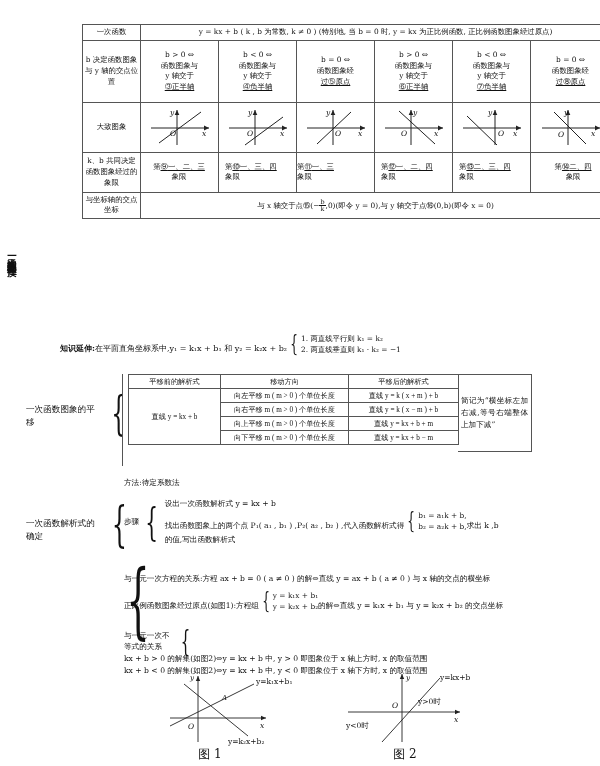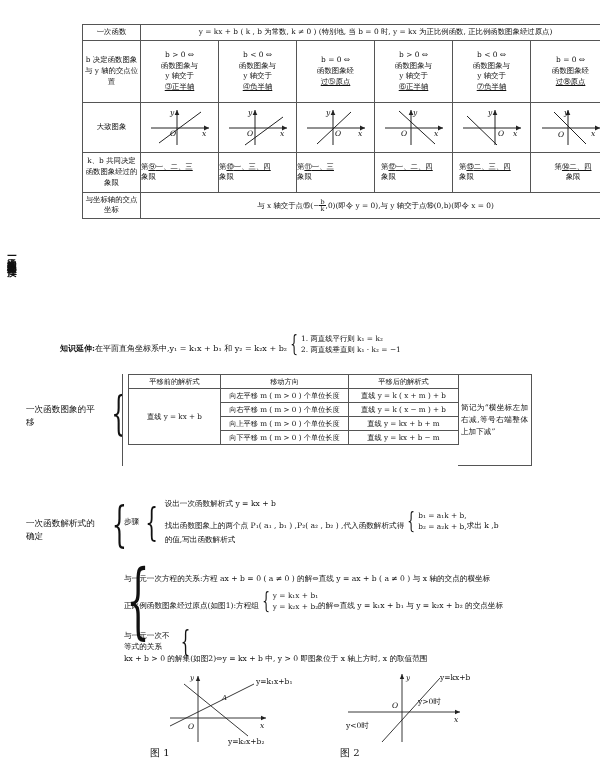--- a/index.html
+++ b/index.html
@@ -66,33 +66,33 @@
   #ext .lbl{display:inline-block;font-weight:600;}
   .bracewrap{display:inline-flex;align-items:center;}
   .bracewrap .bch{font-size:22px;line-height:12px;transform:scaleX(.55);display:inline-block;}
   .bracewrap .items{display:inline-block;line-height:1.5;font-size:7.4px;text-align:left;}
 
   
   .ttbl{
     position:absolute;left:128px;top:374px;width:330px;
     border-collapse:collapse;table-layout:fixed;
   }
-  .ttbl td{border:0.6px solid #555;text-align:center;font-size:7.2px;padding:1.5px 2px;line-height:1.4;}
+  .ttbl td{border:0.6px solid #555;text-align:center;font-size:7.2px;padding:1.5px 2px;line-height:1.4;font-family:Liberation Serif, serif;}
   .noteBox{
-    position:absolute;left:458px;top:374px;width:74px;height:92px;
+    position:absolute;left:458px;top:374px;width:74px;height:78px;
     border:0.6px solid #555;border-left:none;
     font-size:7.6px;line-height:1.62;text-align:justify;
     padding:12px 3px;box-sizing:border-box;
     display:flex;align-items:center;
   }
   .outerline{position:absolute;left:122px;top:374px;height:92px;border-left:0.6px solid #555;}
 
   
   .figwrap{position:absolute;}
-  .figcap{text-align:left;font-size:10px;margin-top:-2px;}
+  .figcap{text-align:center;font-size:12px;margin-top:-2px;}
 
   .small{font-size:6.4px;}
 </style>
 </head>
 <body>
 
 <div class="page">
 
   <div class="vlabel">一次函数的图象及性质</div>
 
@@ -223,24 +223,24 @@
         <line x1="20" y1="6" x2="52" y2="38" stroke="#222" stroke-width="1"></line>
         <text x="30" y="9" font-size="7.5" font-style="italic" fill="#111">y</text>
         <text x="57" y="30" font-size="7.5" font-style="italic" fill="#111">x</text>
         <text x="24" y="31" font-size="7.5" font-style="italic" fill="#111">O</text>
       </svg>
           </td>
     </tr>
 
     <tr style="height:40px">
       <td class="rowhead">k、b 共同决定函数图象经过的象限</td>
-      <td style="text-align:left;padding-left:0">
+      <td style="text-align:center;padding-left:0">
         <span>第</span><span class="u"><span>⑨</span><span>一、二、三</span></span><br><span>象限</span>
       </td>
-      <td style="text-align:left;padding-left:0">
+      <td style="text-align:left;padding-left:6px">
         <span>第</span><span class="u"><span>⑩</span><span>一、三、四</span></span><br><span>象限</span>
       </td>
       <td style="text-align:left;padding-left:0">
         <span>第</span><span class="u"><span>⑪</span><span>一、三</span></span><br><span>象限</span>
       </td>
       <td style="text-align:left;padding-left:6px">
         <span>第</span><span class="u"><span>⑫</span><span>一、二、四</span></span><br><span>象限</span>
       </td>
       <td style="text-align:left;padding-left:6px">
         <span>第</span><span class="u"><span>⑬</span><span>二、三、四</span></span><br><span>象限</span>
@@ -299,20 +299,21 @@
       <td>直线 y = kx + b − m</td>
     </tr>
   </tbody>
     </table>
   <div class="outerline"></div>
   <div class="noteBox">简记为“横坐标左加右减,等号右端整体上加下减”</div>
 
   <div class="seclabel" style="left:26px;top:517px">一次函数解析式的确定</div>
   <div class="brace" style="left:104px;top:500px;font-size:48px;line-height:48px;transform:scaleX(.5)">{</div>
 
+  <div class="sec" style="left:124px;top:477px;width:460px">方法:待定系数法</div>
 
   <div class="sec" style="left:124px;top:497px;width:462px">
     <span style="display:inline-block;vertical-align:middle;font-weight:400">步骤</span><span style="display:inline-block;vertical-align:middle;font-size:40px;line-height:36px;transform:scaleX(.5)">{</span><span style="display:inline-block;vertical-align:middle;line-height:1.75;width:418px">
       <span>设出一次函数解析式 y = kx + b</span><br>
       <span>找出函数图象上的两个点 P₁( a₁ , b₁ ) ,P₂( a₂ , b₂ ) ,代入函数解析式得</span><span class="bracewrap">
           <span class="bch">{</span>
           <span class="items small"><span>b₁ = a₁k + b,</span><br><span>b₂ = a₂k + b,</span></span>
         </span><span>求出 k ,b</span><br>
       <span>的值,写出函数解析式</span>
     </span>
@@ -325,20 +326,21 @@
   <div class="sec" style="left:124px;top:590px;width:470px">
     <span>正比例函数图象经过原点(如图1):方程组</span><span class="bracewrap">
         <span class="bch">{</span>
         <span class="items small"><span>y = k₁x + b₁</span><br><span>y = k₂x + b₂</span></span>
       </span><span>的解⇔直线 y = k₁x + b₁ 与 y = k₂x + b₂ 的交点坐标</span>
   </div>
 
   <div class="sec" style="left:124px;top:629px;width:470px">
     <span style="display:inline-block;vertical-align:middle;width:52px;line-height:1.5">与一元一次不等式的关系</span><span style="display:inline-block;vertical-align:middle;font-size:30px;line-height:24px;transform:scaleX(.5)">{</span><span style="display:inline-block;vertical-align:middle;line-height:1.6;width:400px">
       <span>kx + b &gt; 0 的解集(如图2)⇔y = kx + b 中, y &gt; 0 即图象位于 x 轴上方时, x 的取值范围</span><br>
+      <span>kx + b &lt; 0 的解集(如图2)⇔y = kx + b 中, y &lt; 0 即图象位于 x 轴下方时, x 的取值范围</span>
     </span>
   </div>
 
   <div class="figwrap" style="left:150px;top:668px;width:190px">
     <svg width="190" height="78" viewBox="0 0 190 78">
       <line x1="20" y1="50" x2="116" y2="50" stroke="#222" stroke-width="0.9"></line>
       <polygon points="116,50 111,47.8 111,52.2" fill="#222"></polygon>
       <line x1="48" y1="74" x2="48" y2="8" stroke="#222" stroke-width="0.9"></line>
       <polygon points="48,8 45.8,13 50.2,13" fill="#222"></polygon>
       <line x1="20" y1="58" x2="104" y2="16" stroke="#222" stroke-width="0.9"></line>

